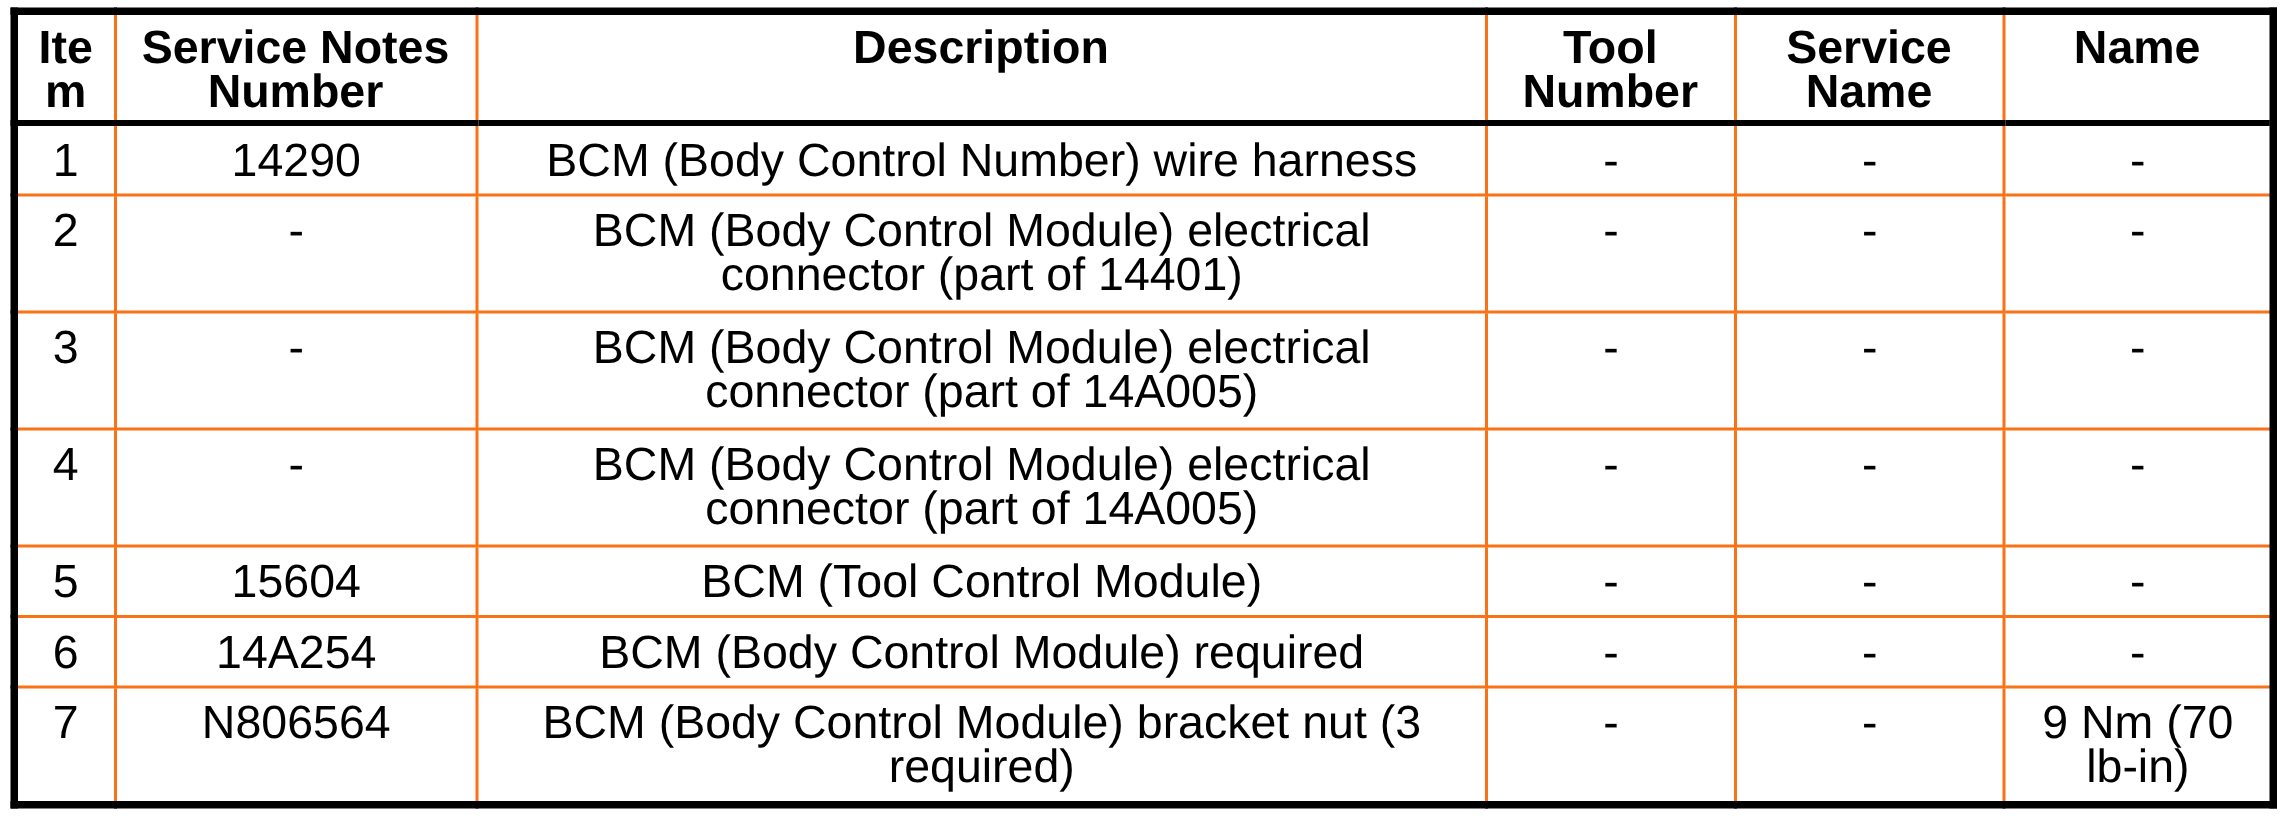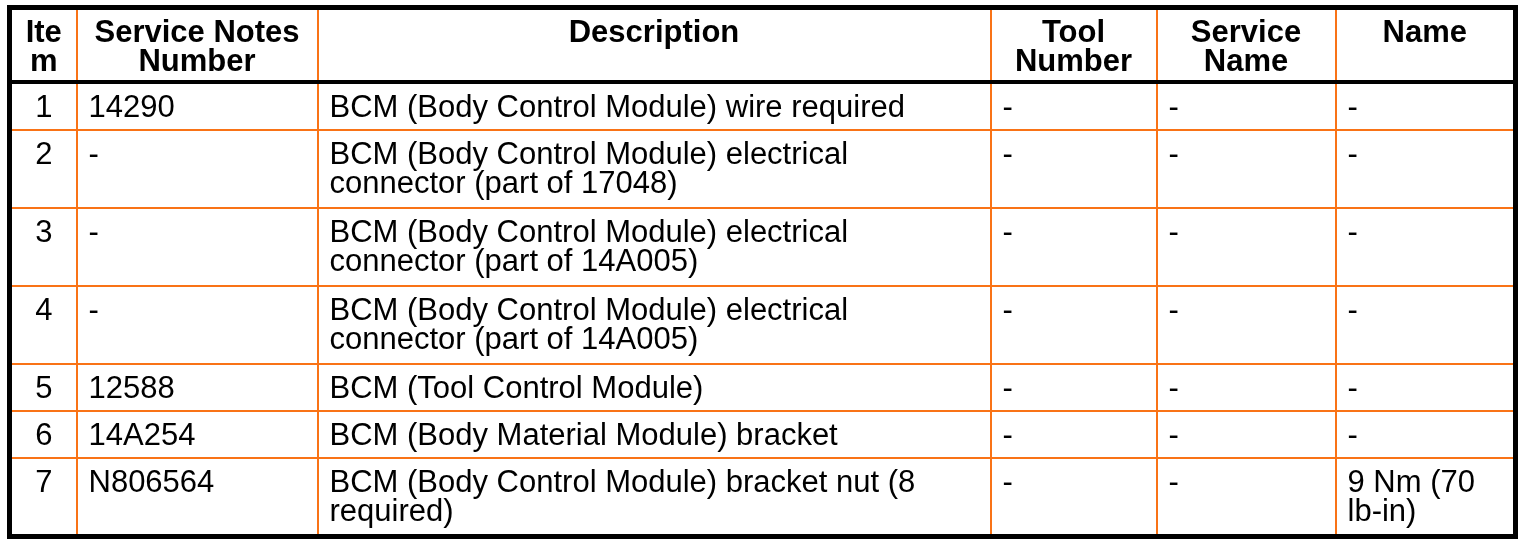--- a/index.html
+++ b/index.html
@@ -36,21 +36,21 @@
     font-weight: bold;
     text-align: center;
     padding: 7px 6px 5px 6px;
     white-space: pre-line;
     border-bottom: 4px solid #000000;
     height: 74px;
     box-sizing: border-box;
   }
   table.parts td {
     padding: 8px 10px 8px 11px;
-    text-align: left;
+    text-align: center;
   }
   table.parts td.c-item {
     text-align: center;
     padding-left: 4px;
     padding-right: 4px;
   }
   tr.row-single { height: 47px; }
   tr.row-double { height: 78px; }
 </style>
 </head>
@@ -76,29 +76,29 @@
 Number</th>
         <th>Service
 Name</th>
         <th>Name</th>
       </tr>
     </thead>
     <tbody>
       <tr class="row-single">
         <td class="c-item">1</td>
         <td>14290</td>
-        <td>BCM (Body Control Module) wire required</td>
+        <td>BCM (Body Control Number) wire harness</td>
         <td>-</td>
         <td>-</td>
         <td>-</td>
       </tr>
       <tr class="row-double">
         <td class="c-item">2</td>
         <td>-</td>
-        <td>BCM (Body Control Module) electrical connector (part of 17048)</td>
+        <td>BCM (Body Control Module) electrical connector (part of 14401)</td>
         <td>-</td>
         <td>-</td>
         <td>-</td>
       </tr>
       <tr class="row-double">
         <td class="c-item">3</td>
         <td>-</td>
         <td>BCM (Body Control Module) electrical connector (part of 14A005)</td>
         <td>-</td>
         <td>-</td>
@@ -107,37 +107,37 @@
       <tr class="row-double">
         <td class="c-item">4</td>
         <td>-</td>
         <td>BCM (Body Control Module) electrical connector (part of 14A005)</td>
         <td>-</td>
         <td>-</td>
         <td>-</td>
       </tr>
       <tr class="row-single">
         <td class="c-item">5</td>
-        <td>12588</td>
+        <td>15604</td>
         <td>BCM (Tool Control Module)</td>
         <td>-</td>
         <td>-</td>
         <td>-</td>
       </tr>
       <tr class="row-single">
         <td class="c-item">6</td>
         <td>14A254</td>
-        <td>BCM (Body Material Module) bracket</td>
+        <td>BCM (Body Control Module) required</td>
         <td>-</td>
         <td>-</td>
         <td>-</td>
       </tr>
       <tr class="row-double">
         <td class="c-item">7</td>
         <td>N806564</td>
-        <td>BCM (Body Control Module) bracket nut (8 required)</td>
+        <td>BCM (Body Control Module) bracket nut (3 required)</td>
         <td>-</td>
         <td>-</td>
         <td>9 Nm (70 lb-in)</td>
       </tr>
     </tbody>
   </table>
 </div>
 
 </body></html>

